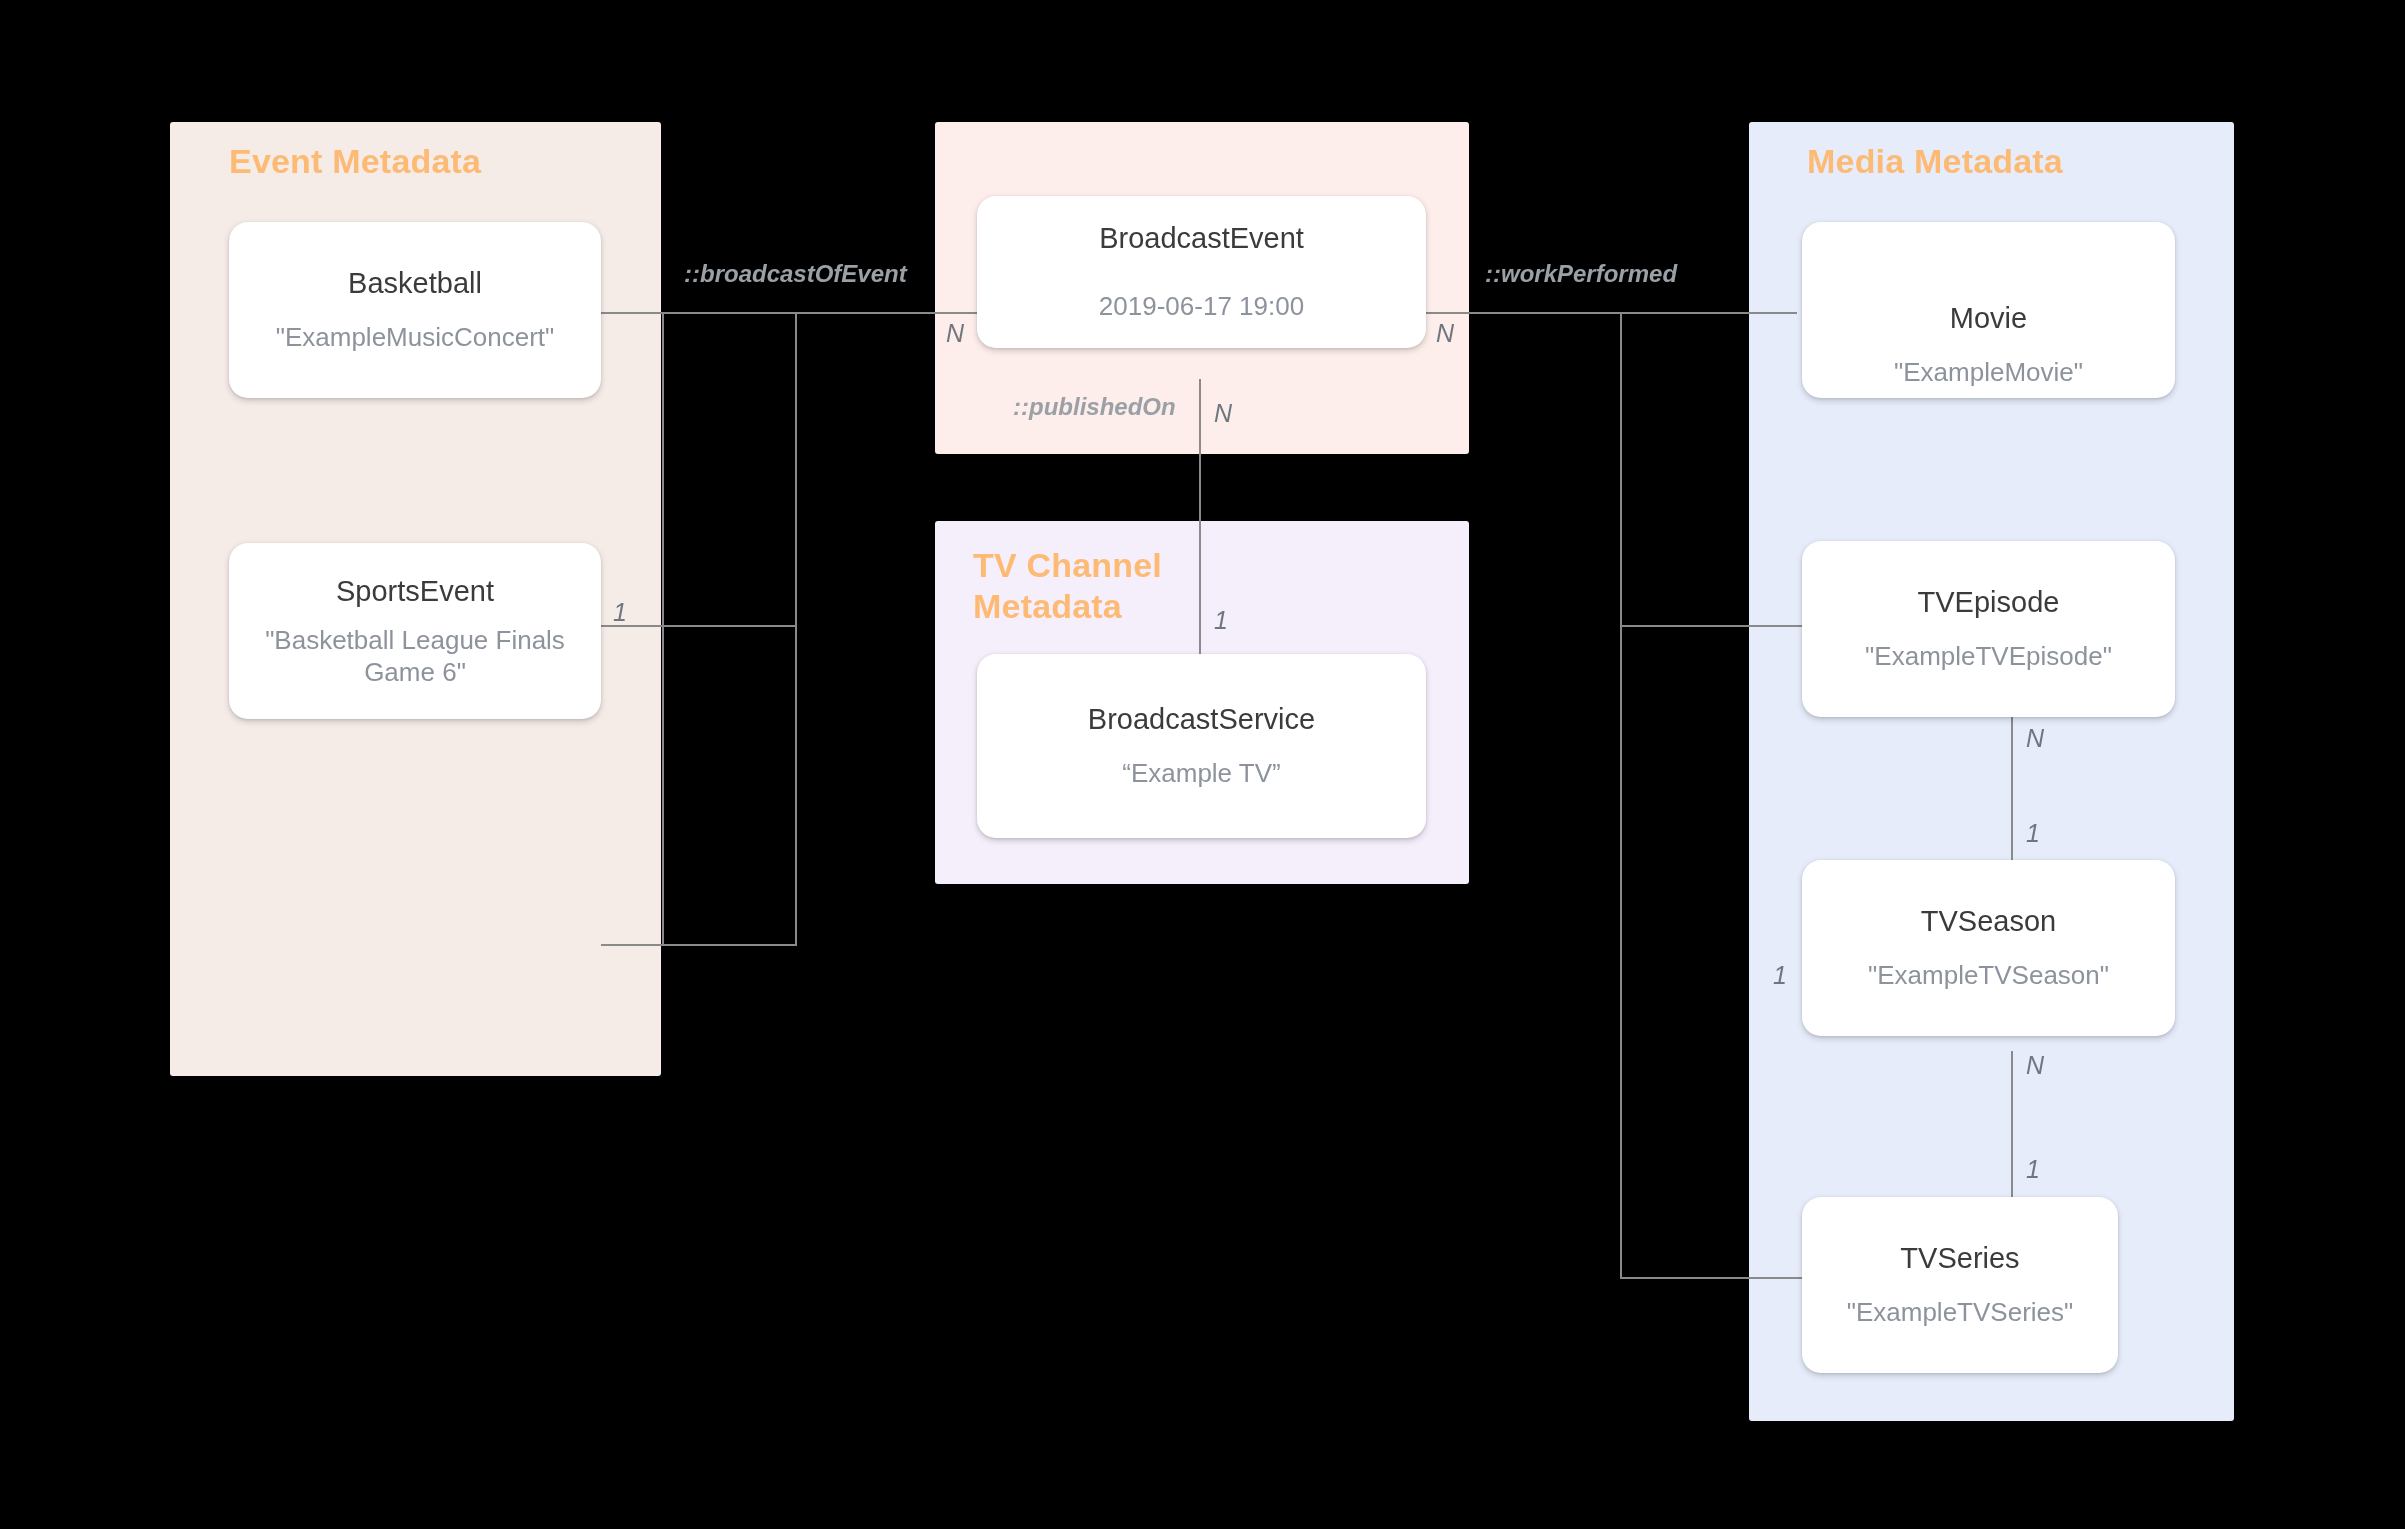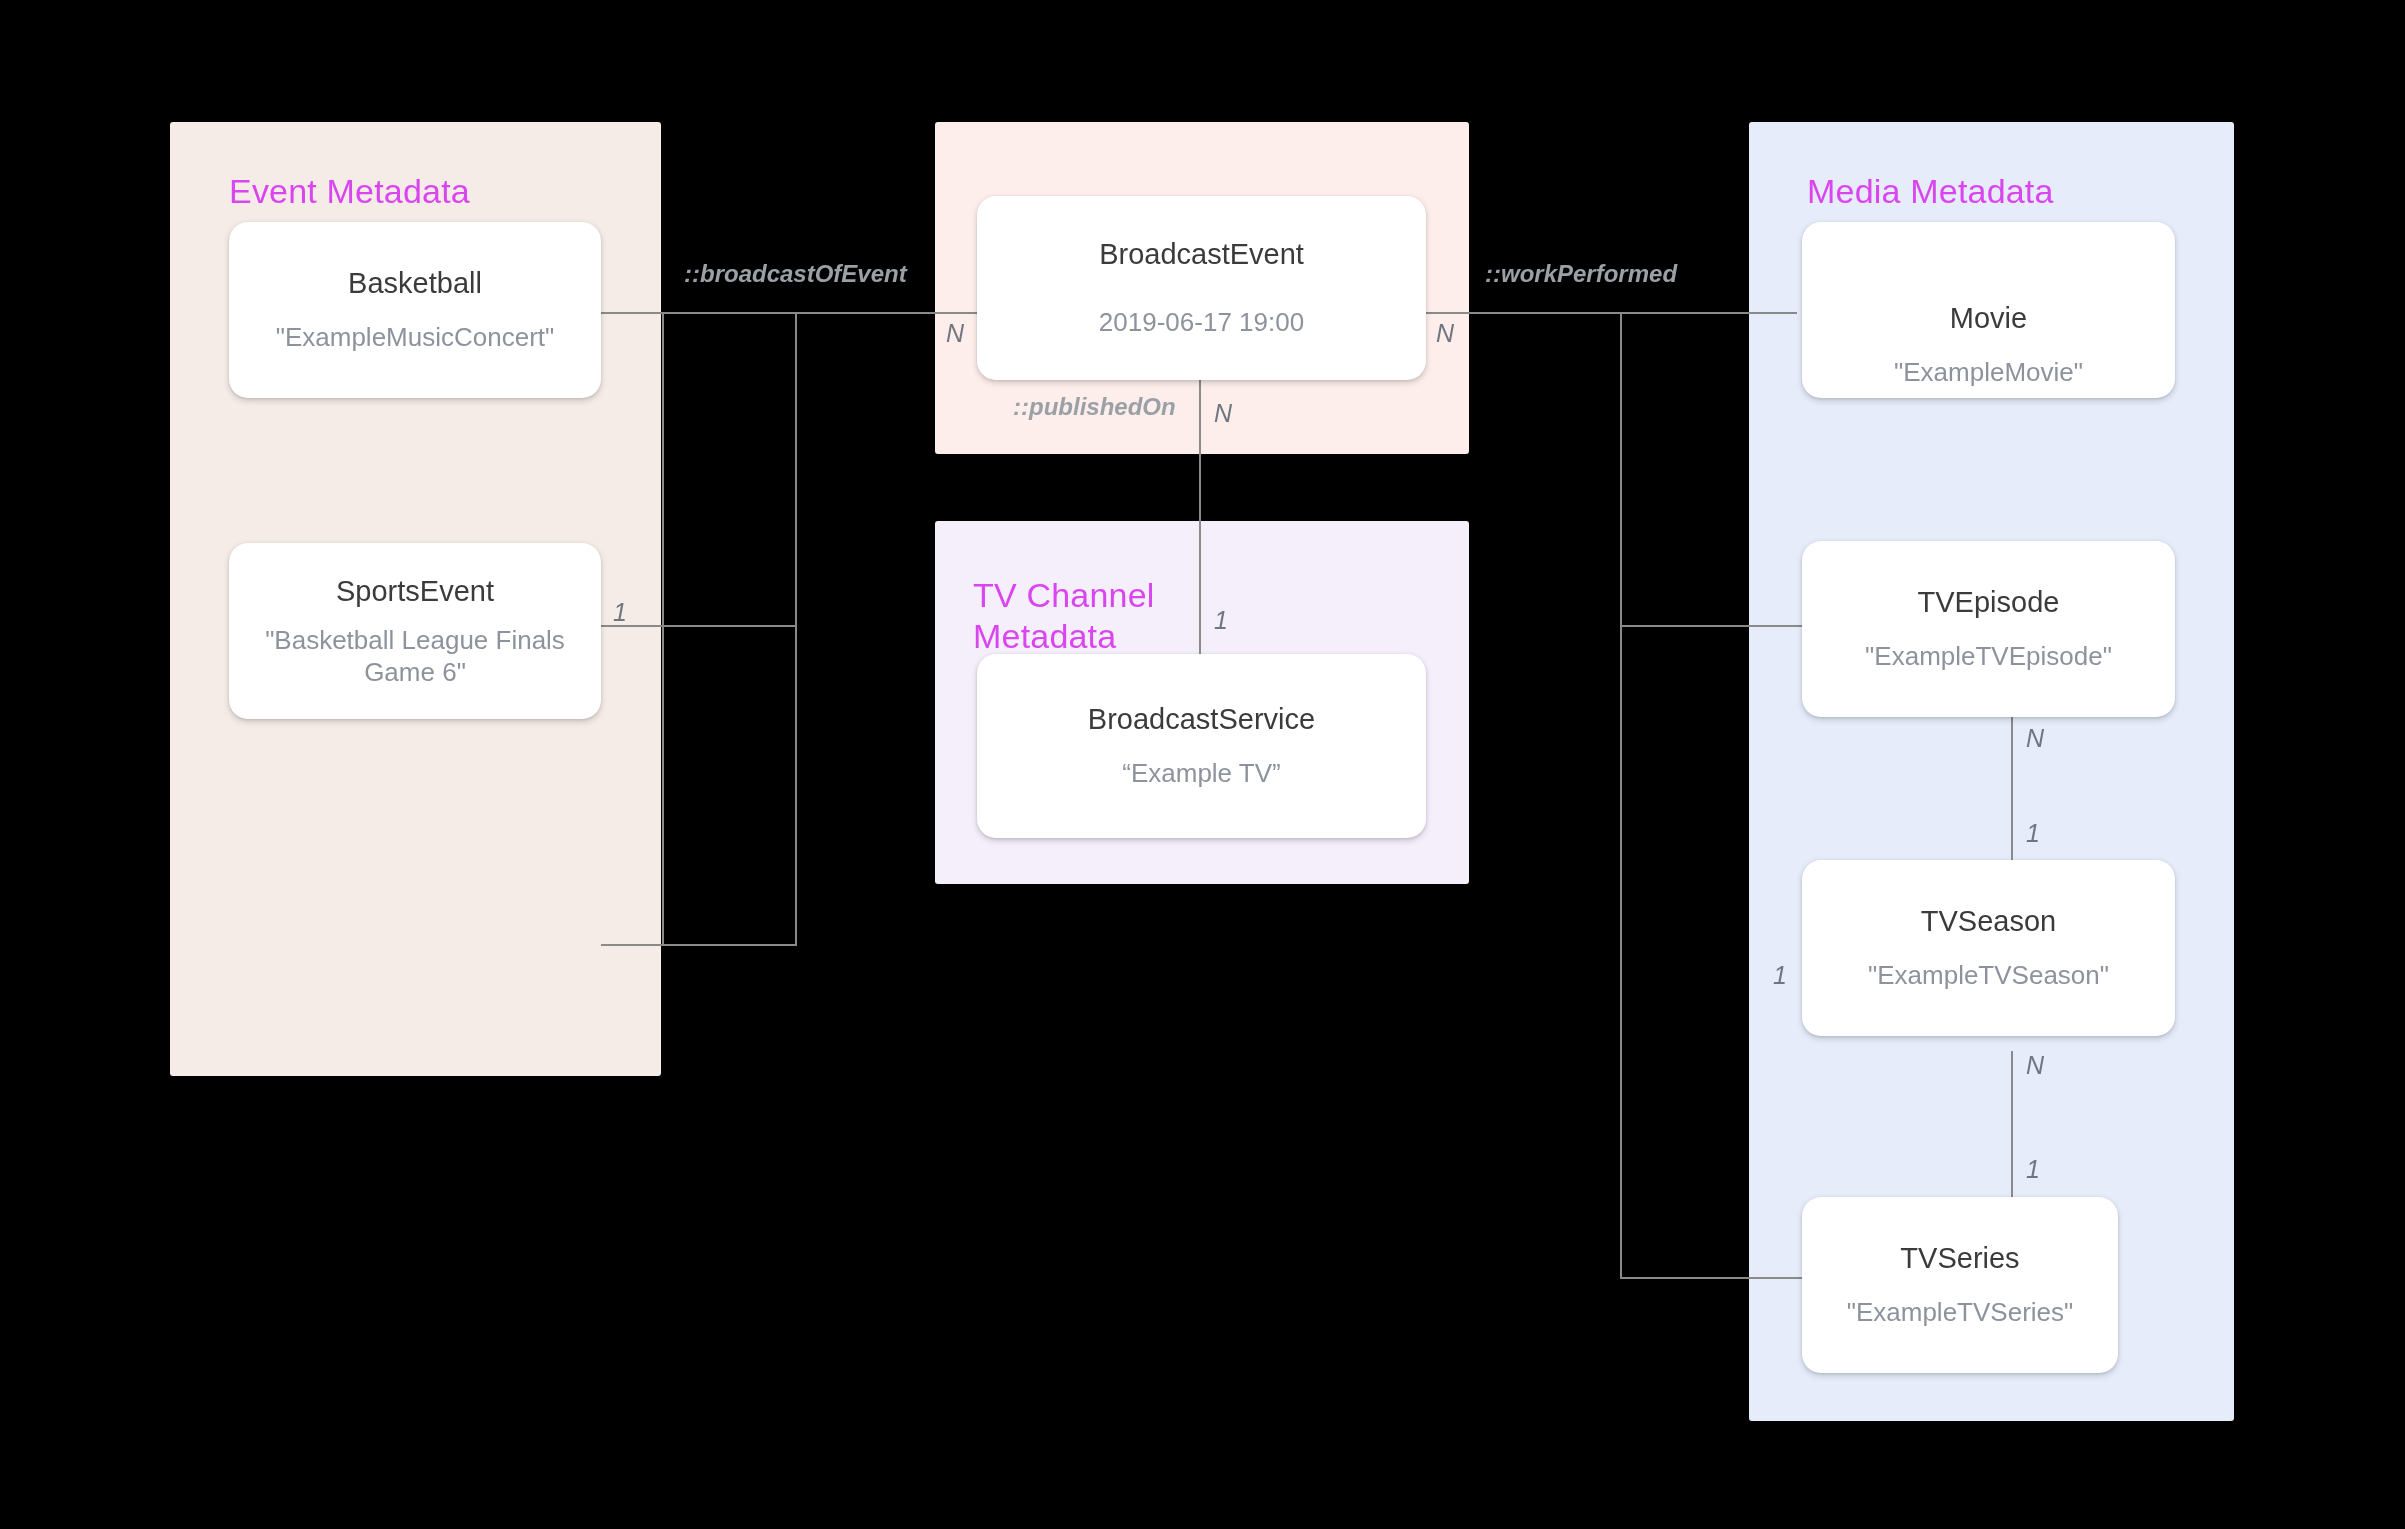--- a/index.html
+++ b/index.html
@@ -2,22 +2,22 @@
 <html><head>
 <meta charset="utf-8">
 <style>
   html,body{margin:0;padding:0;background:#000;}
   body{width:2405px;height:1529px;position:relative;overflow:hidden;
        font-family:"Liberation Sans","DejaVu Sans",sans-serif;}
   .stage{position:absolute;inset:0;}
 
   
   .panel{position:absolute;border-radius:2.9px;}
-  .panel-title{position:absolute;color:#d946ef;font-size:34px;line-height:1.22;
-               font-weight:400;letter-spacing:0.2px;white-space:pre-line;margin-top:30px;}
+  .panel-title{position:absolute;color:#fdba74;font-size:34px;line-height:1.22;
+               font-weight:700;letter-spacing:0.2px;white-space:pre-line;}
 
   
   .card{position:absolute;background:#fff;border-radius:19px;
         box-shadow:0 2.9px 6.7px rgba(0,0,0,.16),0 1px 2.9px rgba(0,0,0,.10);
         display:flex;flex-direction:column;align-items:center;justify-content:center;
         box-sizing:border-box;padding:9.6px 15.3px;}
   .card .t{color:#3b3b3b;font-size:29px;line-height:1.2;text-align:center;}
   .card .v{color:#8d939c;font-size:26px;line-height:1.24;text-align:center;margin-top:20px;}
   .card.tight .v{margin-top:15.3px;}
 
@@ -71,21 +71,21 @@
     <div class="t">Basketball</div>
     <div class="v">"ExampleMusicConcert"</div>
   </div>
 
   <div class="card tight" style="left:229px;top:543px;width:372px;height:176px;">
     <div class="t">SportsEvent</div>
     <div class="v">"Basketball League Finals Game 6"</div>
   </div>
 
 
-  <div class="card" style="left:977px;top:196px;width:449px;height:184px;gap:14px;">
+  <div class="card" style="left:977px;top:196px;width:449px;height:152px;gap:14px;">
     <div class="t">BroadcastEvent</div>
     <div class="v">2019-06-17 19:00</div>
   </div>
 
   <div class="card" style="left:977px;top:654px;width:449px;height:184px;">
     <div class="t">BroadcastService</div>
     <div class="v">“Example TV”</div>
   </div>
 
   <div class="card" style="left:1802px;top:222px;width:373px;height:176px;justify-content:flex-end;">

